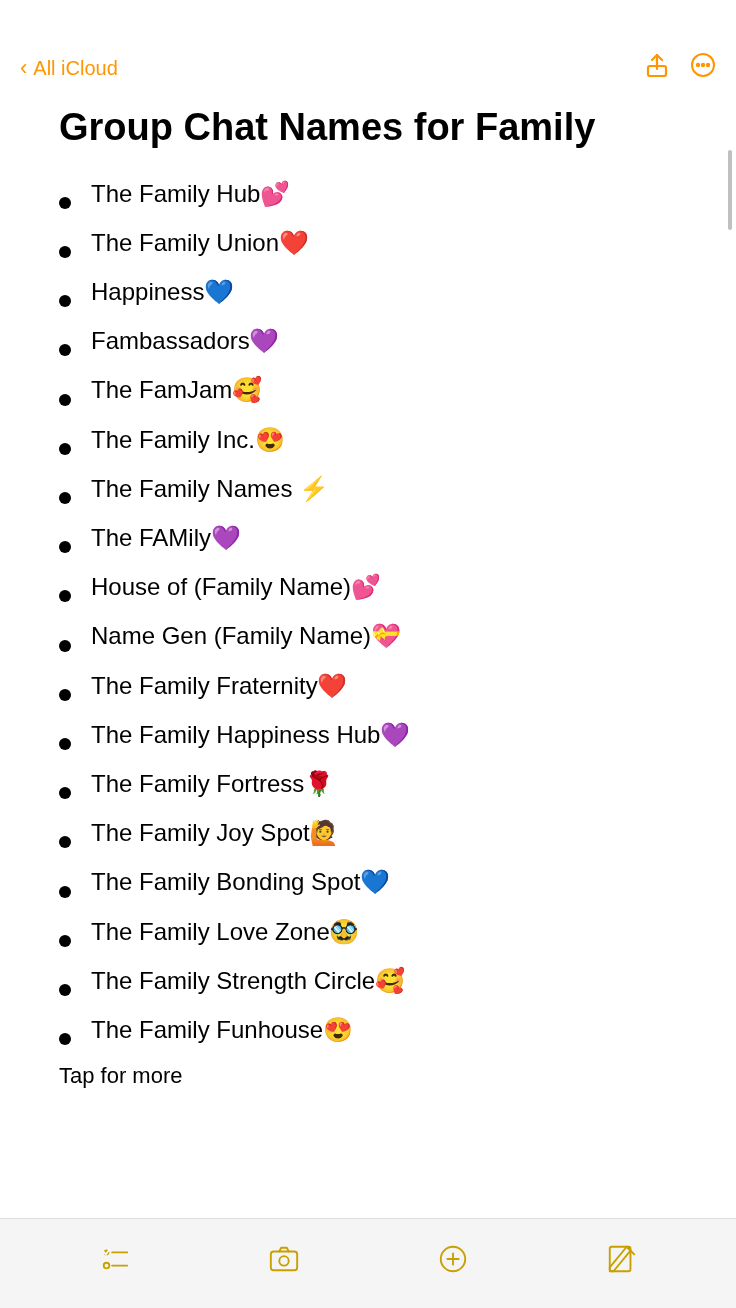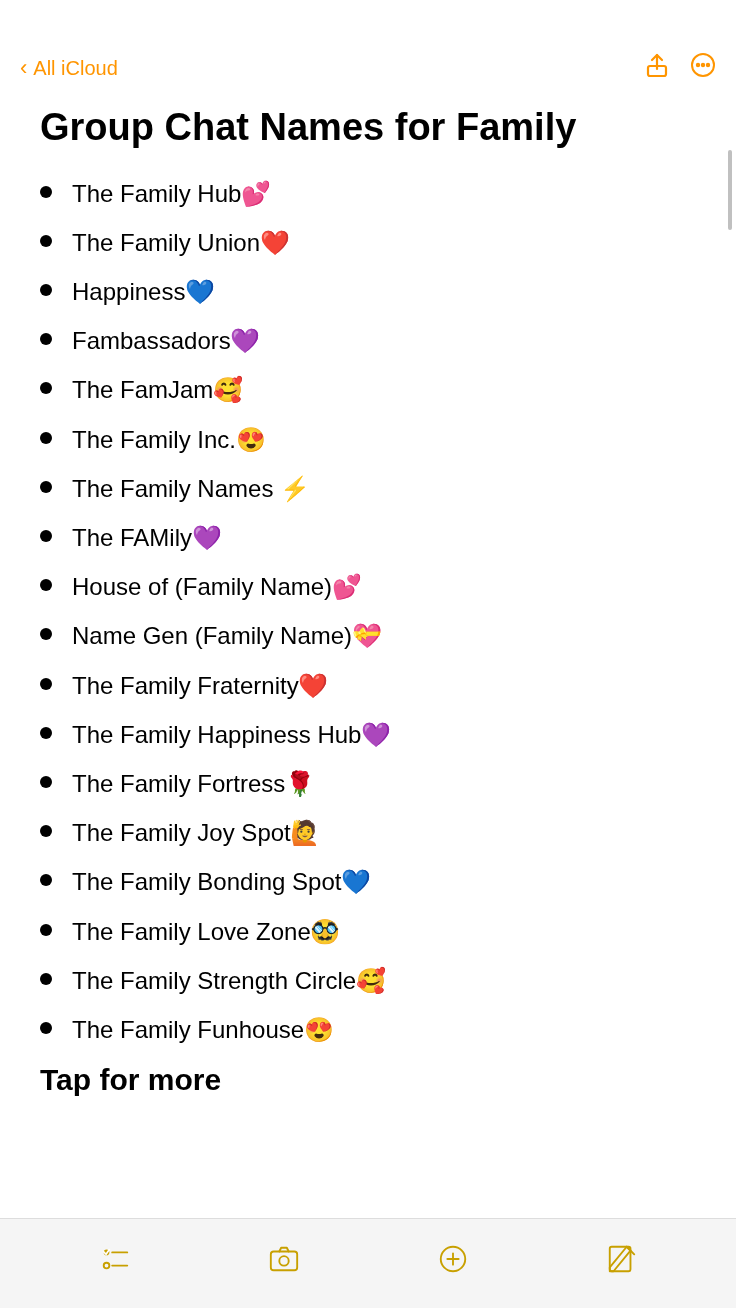--- a/index.html
+++ b/index.html
@@ -53,59 +53,59 @@
     }
 
     .nav-icon {
       color: #FF9500;
       font-size: 22px;
       cursor: pointer;
     }
 
     .content-area {
       flex: 1;
-      padding: 10px 40px 20px 40px;
+      padding: 10px 40px 20px 59px;
       overflow-y: auto;
     }
 
     .page-title {
       font-size: 38px;
       font-weight: 800;
       color: #000;
       line-height: 1.15;
       margin-bottom: 28px;
     }
 
     .chat-list {
       list-style: none;
       padding: 0;
     }
 
     .chat-list li {
       display: flex;
-      align-items: flex-start;
+      align-items: flex-end;
       margin-bottom: 18px;
       font-size: 24px;
       color: #000;
       line-height: 1.3;
     }
 
     .bullet {
       width: 12px;
       height: 12px;
       background: #000;
       border-radius: 50%;
       margin-top: 8px;
       margin-right: 20px;
       flex-shrink: 0;
     }
 
     .tap-more {
-      font-size: 30px;
-      font-weight: 700;
+      font-size: 22px;
+      font-weight: 400;
       color: #000;
       margin-top: 10px;
       margin-bottom: 20px;
     }
 
     .scrollbar-thumb {
       position: absolute;
       right: 4px;
       top: 150px;
       width: 4px;

